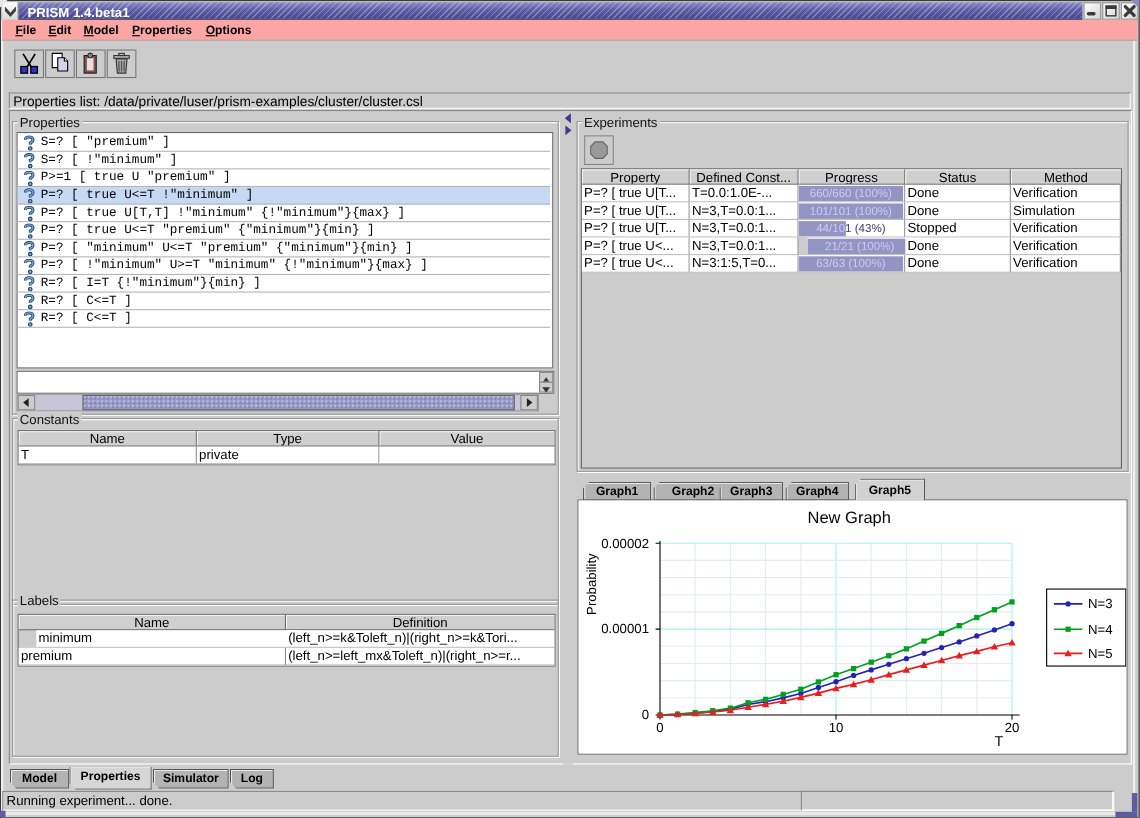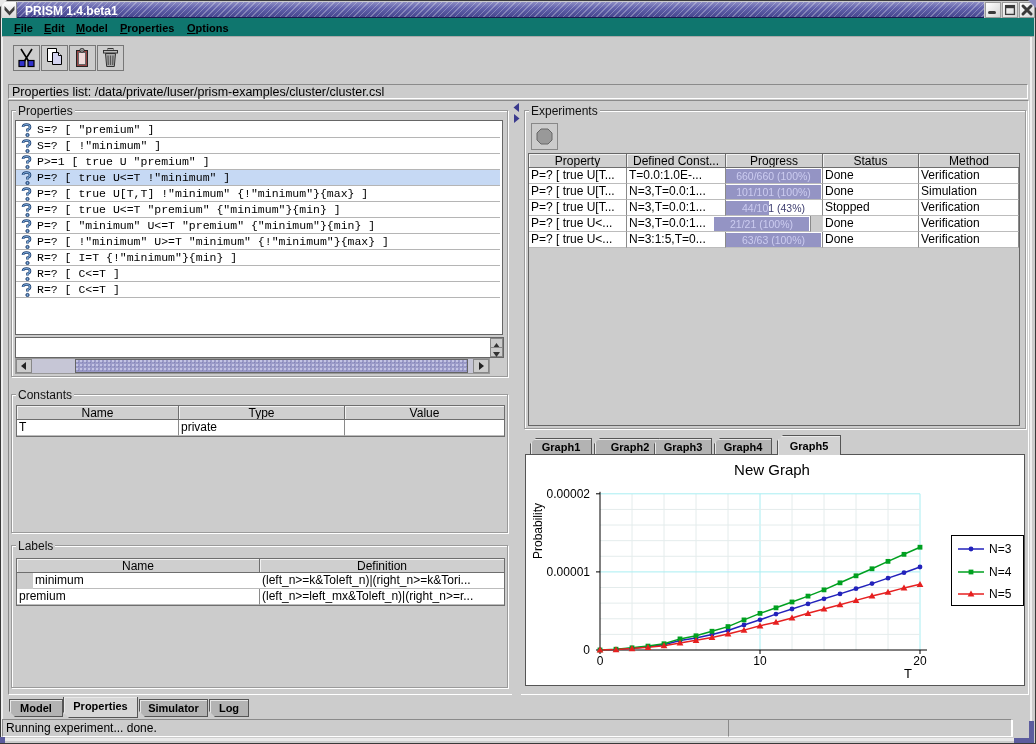--- a/index.html
+++ b/index.html
@@ -9,21 +9,21 @@
 #win { position:absolute; left:0; top:0; width:1036px; height:744px; background:#cccccc; border:1px solid #3a3a3a; }
 
 #titlebar { position:absolute; left:17px; top:2px; width:967px; height:16px;
   background:repeating-linear-gradient(135deg, rgba(255,255,255,0.28) 0 1px, rgba(255,255,255,0) 1px 4px),
              linear-gradient(180deg,#8e8ec4 0%,#6262ac 40%,#46468e 100%);
   border-bottom:1px solid #1a1a50; }
 #titletxt { position:absolute; left:8px; top:1.5px; font-weight:bold; color:#fff; font-size:12px; }
 #winicon { position:absolute; left:2px; top:2px; width:15px; height:16px; background:linear-gradient(180deg,#fdfdfd,#d8d8d8); border-right:1px solid #888;}
 .wbtn { position:absolute; top:2px; width:16px; height:16px; background:linear-gradient(135deg,#ffffff,#d4d4d4); border:1px solid #9a9a9a; }
 
-#menubar { position:absolute; left:2px; top:18px; width:1032px; height:19px; background:#0f766e; border-bottom:1px solid #aaa;}
+#menubar { position:absolute; left:2px; top:18px; width:1032px; height:19px; background:#fca5a5; border-bottom:1px solid #aaa;}
 .mitem { position:absolute; top:4px; font-size:11px; font-weight:bold; }
 .mitem u { text-decoration:underline; }
 
 .tbtn { position:absolute; top:45px; width:27px; height:26px; background:#ccc; border:1px solid #777; }
 
 #pathlbl { position:absolute; left:8px; top:84px; width:1020px; height:15px; background:#ccc;
   border-top:1px solid #8a8a8a; border-left:1px solid #8a8a8a; border-bottom:1px solid #fff; border-right:1px solid #fff;
   font-size:12.5px; padding-left:3px; line-height:14px;}
 
 #content { position:absolute; left:8px; top:100px; width:1021px; height:595px;
@@ -178,21 +178,21 @@
   <div class="sbtn" style="left:0px; top:0px; width:16px; height:14px;"><svg width="14" height="12">
           <path d="M9 2 L4 6 L9 10 Z" fill="#222"></path>
         </svg></div>
   <div class="sbtn" style="right:0px; top:0px; width:16px; height:14px;"><svg width="14" height="12">
           <path d="M5 2 L10 6 L5 10 Z" fill="#222"></path>
         </svg></div>
   <div style="position:absolute; left:59px; top:0px; width:393px; height:14px; background-image:radial-gradient(circle at 1px 1px, #c4c4e4 0.8px, rgba(0,0,0,0) 1px), radial-gradient(circle at 2.5px 2.5px, #8484b4 0.8px, rgba(0,0,0,0) 1px); background-size:4px 4px; background-color:#9a9ac8; border:1px solid #666;"></div>
 </div>
 </div>
 
-<div class="group" style="left:11px; top:394px; width:497px; height:139px;">
+<div class="group" style="left:11px; top:380px; width:497px; height:170px;">
 <div class="gtitle">Constants</div>
 <div class="twrap" style="left:4px; top:10px; width:489px; height:32px;">
 <div class="th" style="left:0; top:0; width:162px; height:14px;">Name</div>
 <div class="th" style="left:162px; top:0; width:166px; height:14px;">Type</div>
 <div class="th" style="left:328px; top:0; width:159px; height:14px; border-right:none;">Value</div>
 <div class="td" style="left:0; top:14px; width:162px; height:16px;">T</div>
 <div class="td" style="left:162px; top:14px; width:166px; height:16px;">private</div>
 <div class="td" style="left:328px; top:14px; width:159px; height:16px; border-right:none;"></div>
 </div>
 </div>
@@ -255,21 +255,21 @@
     <div class="td" style="left:201px; top:89px; width:97px; height:16px; padding:0;">
       <div style="position:absolute; left:0; top:1px; width:95px; height:14px; text-align:center; font-size:10.5px; line-height:14px; color:#3c3c6e;">44/101 (43%)</div>
       <div style="position:absolute; left:0; top:1px; width:43px; height:14px; overflow:hidden; background:#9494c4;">
         <div style="position:absolute; left:0; top:0; width:95px; height:14px; text-align:center; font-size:10.5px; line-height:14px; color:#ccccf0;">44/101 (43%)</div>
       </div>
     </div>
     <div class="td" style="left:298px; top:89px; width:96px; height:16px;">Stopped</div>
     <div class="td" style="left:394px; top:89px; width:100px; height:16px;">Verification</div>
     <div class="td" style="left:4px; top:105px; width:98px; height:16px;">P=? [ true U&lt;...</div>
     <div class="td" style="left:102px; top:105px; width:99px; height:16px;">N=3,T=0.0:1...</div>
-    <div class="td" style="left:189px; top:105px; width:97px; height:16px; padding:0;">
+    <div class="td" style="left:209px; top:105px; width:97px; height:16px; padding:0;">
       <div style="position:absolute; left:0; top:1px; width:95px; height:14px; text-align:center; font-size:10.5px; line-height:14px; color:#3c3c6e;">21/21 (100%)</div>
       <div style="position:absolute; left:0; top:1px; width:95px; height:14px; overflow:hidden; background:#9494c4;">
         <div style="position:absolute; left:0; top:0; width:95px; height:14px; text-align:center; font-size:10.5px; line-height:14px; color:#ccccf0;">21/21 (100%)</div>
       </div>
     </div>
     <div class="td" style="left:298px; top:105px; width:96px; height:16px;">Done</div>
     <div class="td" style="left:394px; top:105px; width:100px; height:16px;">Verification</div>
     <div class="td" style="left:4px; top:121px; width:98px; height:16px;">P=? [ true U&lt;...</div>
     <div class="td" style="left:102px; top:121px; width:99px; height:16px;">N=3:1:5,T=0...</div>
     <div class="td" style="left:201px; top:121px; width:97px; height:16px; padding:0;">

